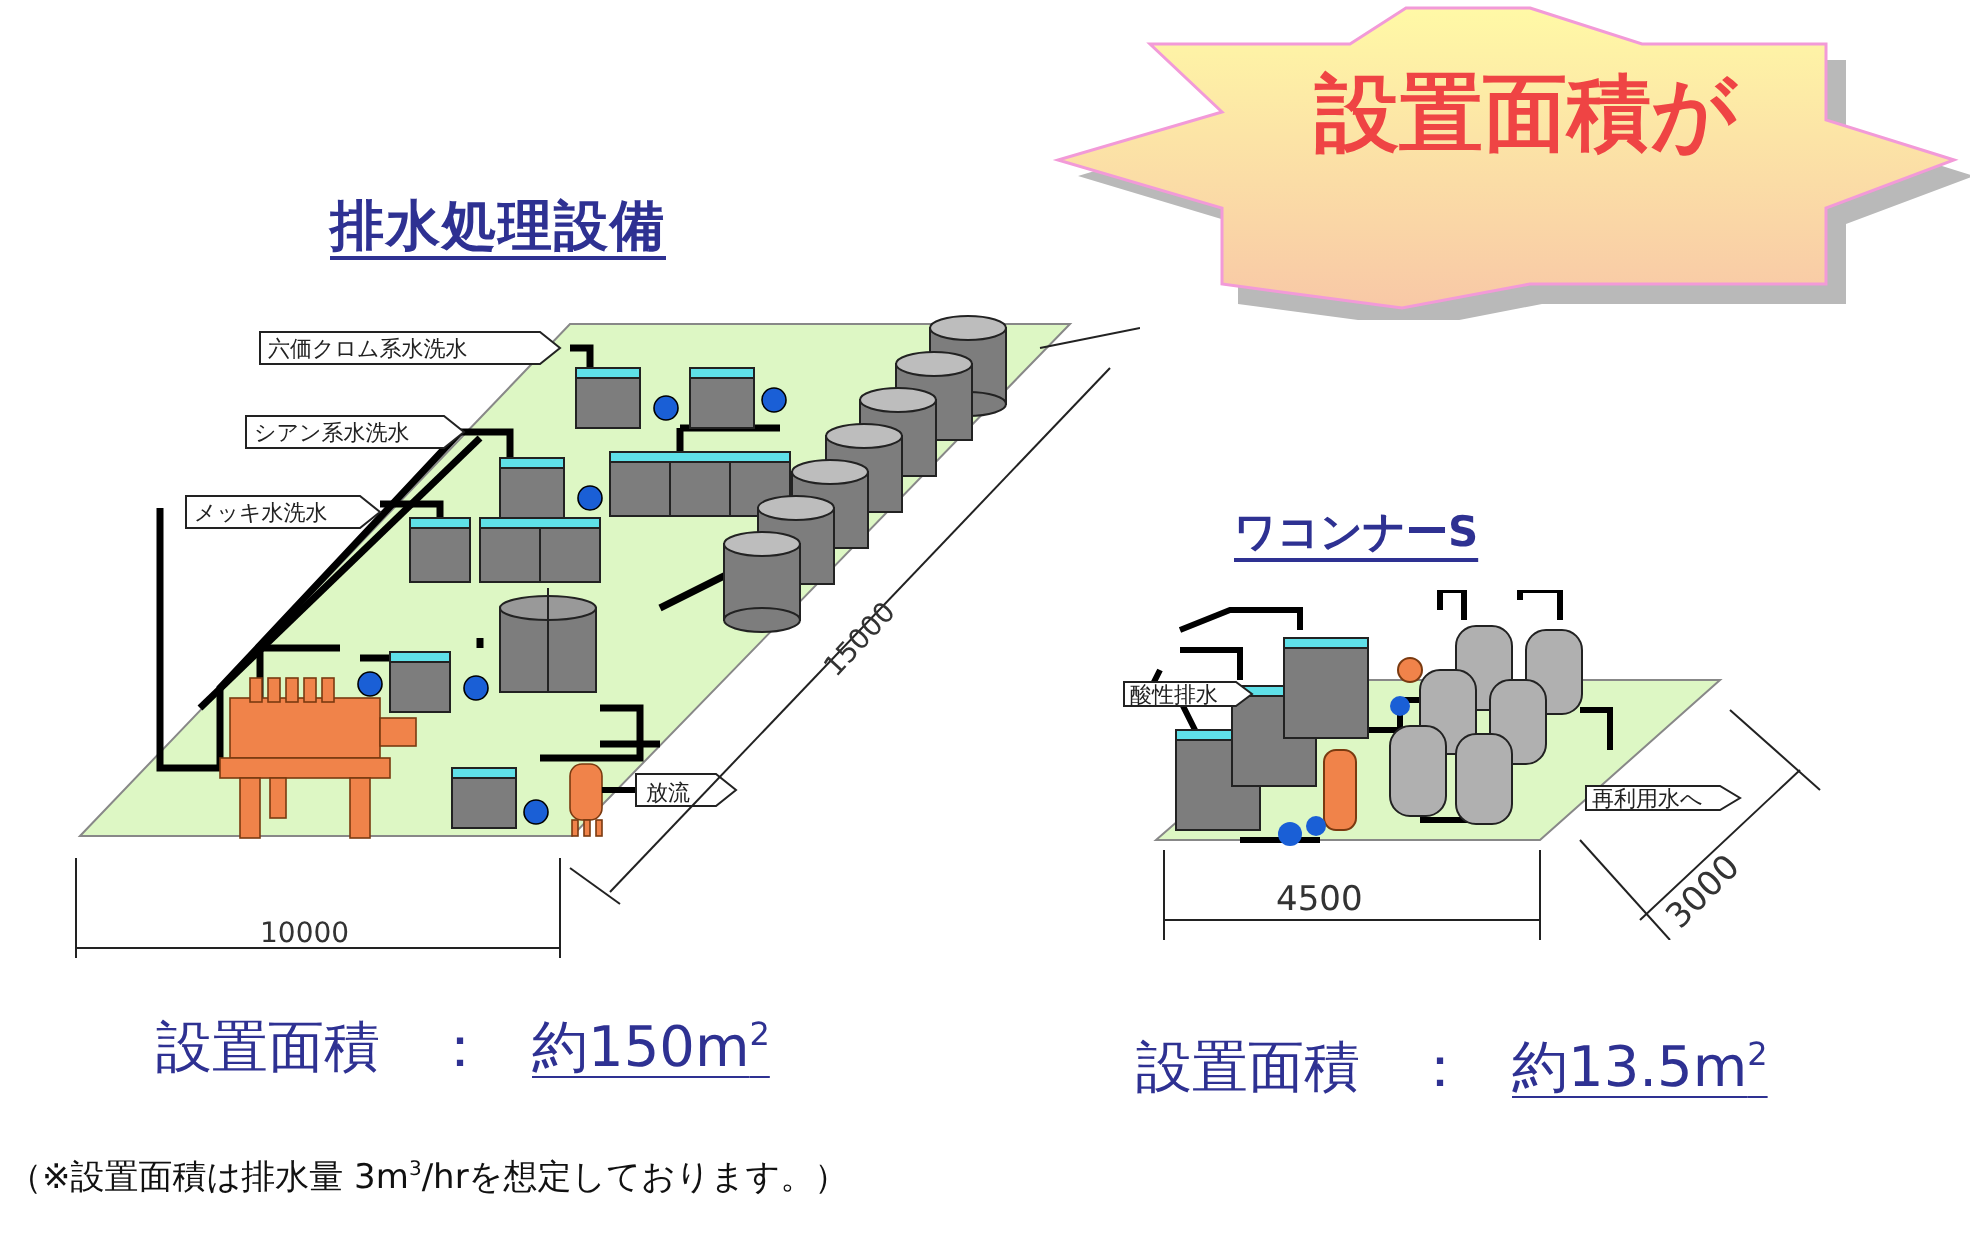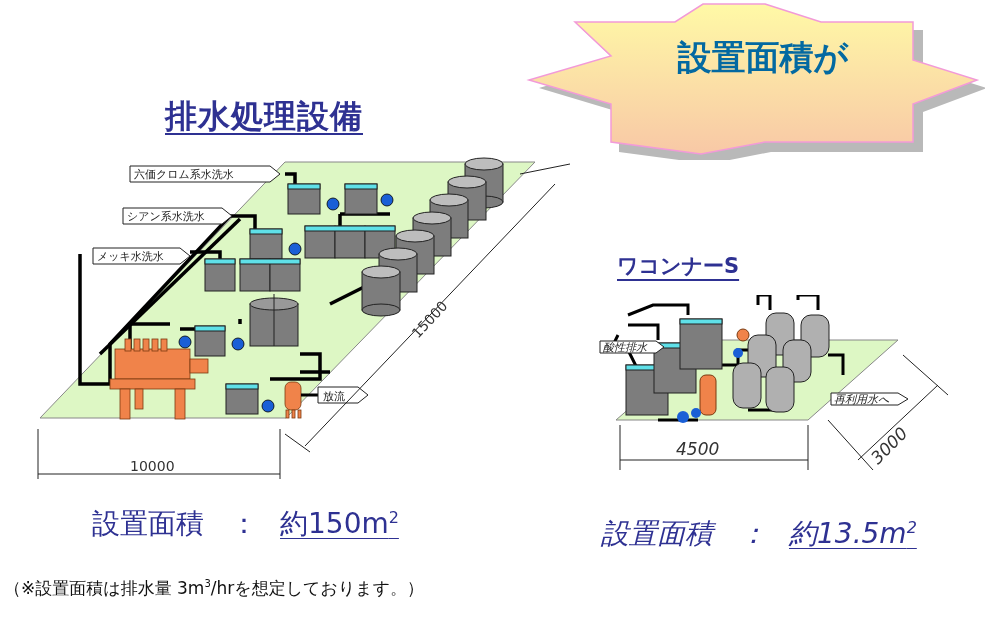--- a/index.html
+++ b/index.html
@@ -1,29 +1,29 @@
 <!DOCTYPE html>
 <html><head>
 <meta charset="utf-8">
 <style>
   html, body { margin:0; padding:0; background:#ffffff; }
   body { width:990px; height:620px; position:relative; overflow:hidden;
          font-family:"DejaVu Sans", "Liberation Sans", sans-serif; }
   .abs { position:absolute; }
   .title { color:#2e3192; font-weight:bold; text-decoration:underline;
            text-decoration-thickness:2px; text-underline-offset:6px; white-space:nowrap; }
-  .t-left { left:165px; top:95px; font-size:32px; letter-spacing:1px;text-align:center; }
+  .t-left { left:165px; top:95px; font-size:27px; letter-spacing:1px;text-align:center; }
   .t-right { left:617px; top:252px; font-size:21px; }
   .area { color:#2e3192; font-size:28px; white-space:nowrap; }
   .area .val { text-decoration:underline; text-decoration-thickness:1px; text-underline-offset:5px; }
   .area .colon { margin:0 22px 0 26px; }
   .area sup { font-size:16px; }
   .note { left:4px; top:577px; font-size:17px; color:#111; white-space:nowrap; }
   .note sup { font-size:10px; }
-  .burst-text { color:#0369a1; font-weight:bold; font-size:34px; line-height:46px;
+  .burst-text { color:#ef4444; font-weight:bold; font-size:42px; line-height:46px;
                 text-align:center; white-space:nowrap; }
   .tag-text { font-size:11px; fill:#222; font-family:"DejaVu Sans", sans-serif; }
   .dim-text { font-family:"DejaVu Sans", sans-serif; fill:#333; }
 </style>
 </head>
 <body>
 
 <div class="abs" style="left:525px;top:0;width:460px;height:160px;">
   <svg width="460" height="160" viewBox="0 0 460 160">
     <defs>
@@ -168,21 +168,21 @@
       <line x1="255" y1="280" x2="280" y2="298"></line>
       <line x1="490" y1="20" x2="540" y2="10"></line>
       <line x1="275" y1="292" x2="525" y2="30"></line>
     </g>
     <text x="388" y="185" font-size="14" class="dim-text" transform="rotate(-47 388 185)">15000</text>
   </svg>
 </div>
 
 <div class="abs title t-right">ワコンナーS</div>
 
-<div class="abs" style="left:598px;top:295px;width:370px;height:175px;font-style:italic;">
+<div class="abs" style="left:560px;top:295px;width:370px;height:175px;">
   <svg width="370" height="175" viewBox="0 0 370 175">
     <polygon points="18,125 110,45 300,45 210,125" fill="#ddf7c4" stroke="#888"></polygon>
     <g stroke="#000" stroke-width="3" fill="none">
       <polyline points="30,20 55,10 90,10 90,20"></polyline>
       <polyline points="30,30 60,30 60,45"></polyline>
       <polyline points="20,40 15,50 30,55 40,75"></polyline>
       <polyline points="115,70 140,70 140,55 155,55"></polyline>
       <polyline points="160,10 160,0 172,0 172,15"></polyline>
       <polyline points="200,5 200,0 220,0 220,15"></polyline>
       <polyline points="230,60 245,60 245,80"></polyline>
@@ -230,22 +230,22 @@
     <text x="78" y="160" font-size="17" class="dim-text">4500</text>
     <g stroke="#222" fill="none">
       <line x1="230" y1="125" x2="275" y2="175"></line>
       <line x1="305" y1="60" x2="350" y2="100"></line>
       <line x1="260" y1="165" x2="340" y2="90"></line>
     </g>
     <text x="280" y="170" font-size="17" class="dim-text" transform="rotate(-45 280 170)">3000</text>
   </svg>
 </div>
 
-<div class="abs area" style="left:92px;top:505px;">
+<div class="abs area" style="left:78px;top:505px;">
   <span>設置面積</span><span class="colon">：</span><span class="val"><span>約150m</span><sup>2</sup></span>
 </div>
-<div class="abs area" style="left:601px;top:515px;font-style:italic;">
+<div class="abs area" style="left:568px;top:515px;">
   <span>設置面積</span><span class="colon">：</span><span class="val"><span>約13.5m</span><sup>2</sup></span>
 </div>
 
 <div class="abs note">
   <span>（※設置面積は排水量 3m</span><sup>3</sup><span>/hrを想定しております。）</span>
 </div>
 
 </body></html>

